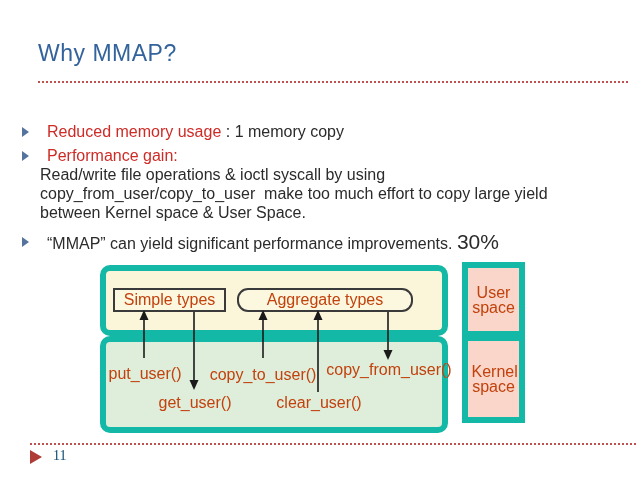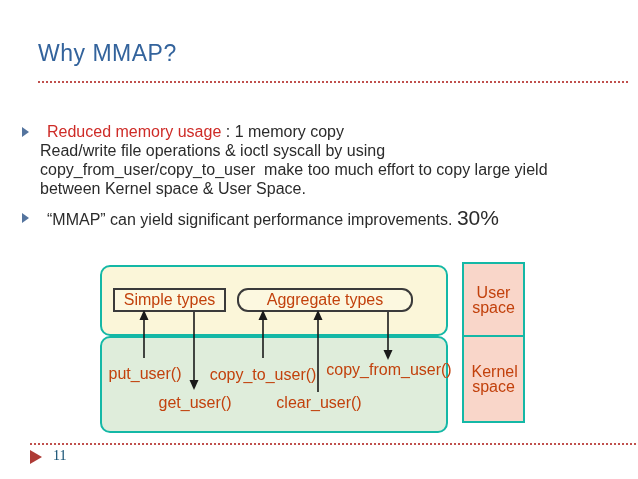--- a/index.html
+++ b/index.html
@@ -37,21 +37,21 @@
   }
   .btext{flex:1;white-space:pre-wrap;}
   .red{color:#CE2B27;}
   .indent{margin-left:18px;white-space:pre-wrap;}
   .gap{margin-top:5px;}
   .gap-lg{margin-top:10px;}
   .big{font-size:21px;line-height:19px;}
 
   
   .diagram{position:absolute;left:99px;top:261px;width:430px;height:174px;font-size:16px;color:#c2410c;}
-  .dg-box{position:absolute;box-sizing:border-box;border:2px solid #14b8a6;}
+  .dg-box{position:absolute;box-sizing:border-box;border:6px solid #14b8a6;}
   .round{border-radius:10px;}
   .yellow{background:#FBF6D9;}
   .green{background:#DFEDDB;}
   .pink{background:#F9D6C9;}
   .cream{background:#FCF8E0;}
   .dg-label{
     position:absolute;transform:translateX(-50%);
     white-space:nowrap;text-align:center;
   }
   .dg-type-box{
@@ -82,20 +82,24 @@
 </head>
 <body>
 
 <div class="title">Why MMAP?</div>
 <div class="rule top"></div>
 
 <div class="body-text">
   <div class="brow">
     <span class="bmark"></span>
     <span class="btext"><span class="red">Reduced memory usage</span><span> : 1 memory copy</span></span>
+  </div>
+  <div class="brow gap">
+    <span class="bmark"></span>
+    <span class="btext red">Performance gain:</span>
   </div>
   <div class="indent">Read/write file operations &amp; ioctl syscall by using</div>
   <div class="indent">copy_from_user/copy_to_user  make too much effort to copy large yield</div>
   <div class="indent">between Kernel space &amp; User Space.</div>
   <div class="brow gap-lg">
     <span class="bmark"></span>
     <span class="btext"><span>“MMAP” can yield significant performance improvements. </span><span class="big">30%</span></span>
   </div>
 </div>
 

